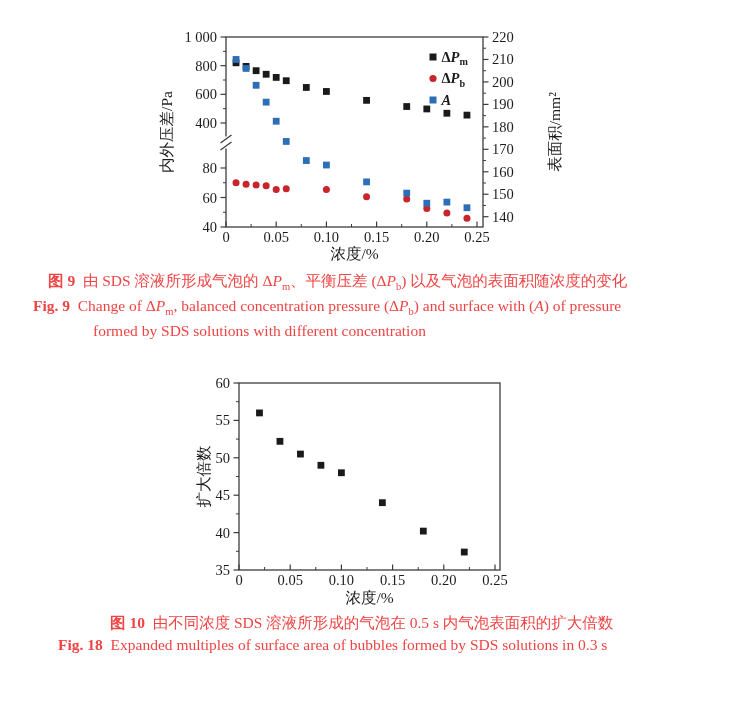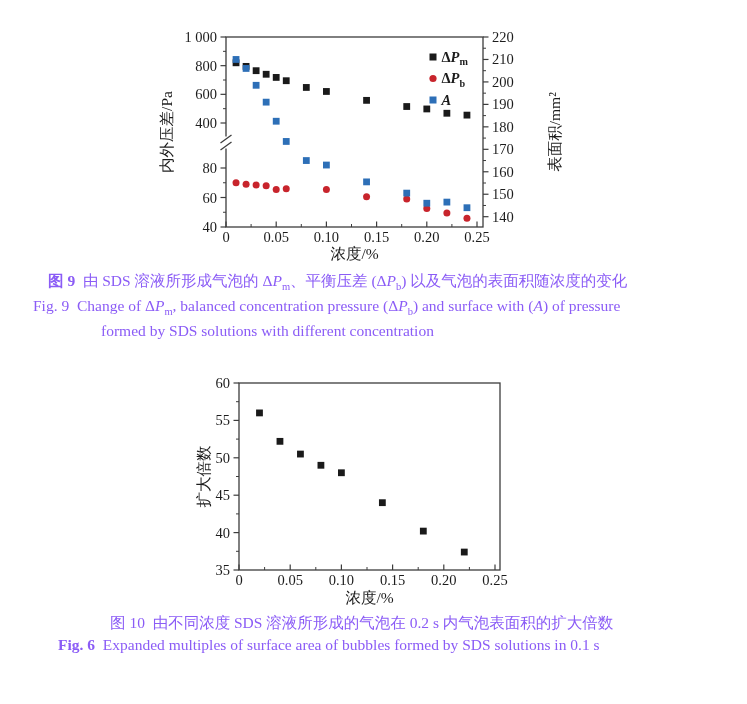--- a/index.html
+++ b/index.html
@@ -2,21 +2,21 @@
 <html><head>
 <meta charset="utf-8">
 <style>
   html,body{margin:0;padding:0;}
   body{
     width:747px;height:704px;position:relative;background:#ffffff;
     font-family:"Liberation Serif","DejaVu Serif",serif;color:#1c1c1c;overflow:hidden;
   }
   #figure-canvas{position:absolute;left:0;top:0;}
   .caption{
-    position:absolute;white-space:pre;font-size:15.5px;line-height:1.15;color:#8b5cf6;
+    position:absolute;white-space:pre;font-size:15.5px;line-height:1.15;color:#ef4444;
   }
   .caption sub{font-size:0.68em;line-height:0;}
   svg text{font-family:"Liberation Serif","DejaVu Serif",serif;fill:#1c1c1c;}
 </style>
 </head>
 <body>
 
 <svg id="figure-canvas" width="747" height="704" viewBox="0 0 747 704">
     <g>
       <rect x="226" y="37" width="257" height="190" fill="none" stroke="#3c3c3c" stroke-width="1.3"></rect>
@@ -186,16 +186,16 @@
         <rect x="317.52000000000004" y="461.88" width="6.8" height="6.8" fill="#1a1a1a"></rect>
         <rect x="338" y="469.36" width="6.8" height="6.8" fill="#1a1a1a"></rect>
         <rect x="378.96000000000004" y="499.28000000000003" width="6.8" height="6.8" fill="#1a1a1a"></rect>
         <rect x="419.92" y="527.704" width="6.8" height="6.8" fill="#1a1a1a"></rect>
         <rect x="460.88" y="548.648" width="6.8" height="6.8" fill="#1a1a1a"></rect>
       </g>
     </g>
   </svg>
 
 <div class="caption" style="left:48px;top:272px"><span style="font-weight: 700;">图 9</span><span>  由 SDS 溶液所形成气泡的 Δ</span><span style="font-style: italic;">P</span><sub>m</sub><span>、平衡压差 (Δ</span><span style="font-style: italic;">P</span><sub>b</sub><span>) 以及气泡的表面积随浓度的变化</span></div>
-<div class="caption" style="left:33px;top:297px"><span style="font-weight: 400;">Fig. 9</span><span>  Change of Δ</span><span style="font-style: italic;">P</span><sub>m</sub><span>, balanced concentration pressure (Δ</span><span style="font-style: italic;">P</span><sub>b</sub><span>) and surface with (</span><span style="font-style: italic;">A</span><span>) of pressure</span></div>
-<div class="caption" style="left:101px;top:322px"><span>formed by SDS solutions with different concentration</span></div>
-<div class="caption" style="left:110px;top:614px"><span style="font-weight: 400;">图 10</span><span>  由不同浓度 SDS 溶液所形成的气泡在 0.2 s 内气泡表面积的扩大倍数</span></div>
-<div class="caption" style="left:58px;top:636px"><span style="font-weight: 700;">Fig. 6</span><span>  Expanded multiples of surface area of bubbles formed by SDS solutions in 0.1 s</span></div>
+<div class="caption" style="left:33px;top:297px"><span style="font-weight: 700;">Fig. 9</span><span>  Change of Δ</span><span style="font-style: italic;">P</span><sub>m</sub><span>, balanced concentration pressure (Δ</span><span style="font-style: italic;">P</span><sub>b</sub><span>) and surface with (</span><span style="font-style: italic;">A</span><span>) of pressure</span></div>
+<div class="caption" style="left:93px;top:322px"><span>formed by SDS solutions with different concentration</span></div>
+<div class="caption" style="left:110px;top:614px"><span style="font-weight: 700;">图 10</span><span>  由不同浓度 SDS 溶液所形成的气泡在 0.5 s 内气泡表面积的扩大倍数</span></div>
+<div class="caption" style="left:58px;top:636px"><span style="font-weight: 700;">Fig. 18</span><span>  Expanded multiples of surface area of bubbles formed by SDS solutions in 0.3 s</span></div>
 
 </body></html>

